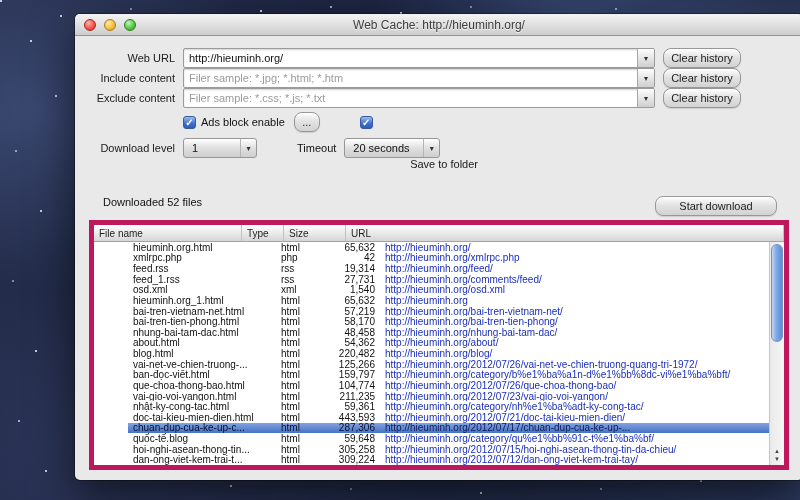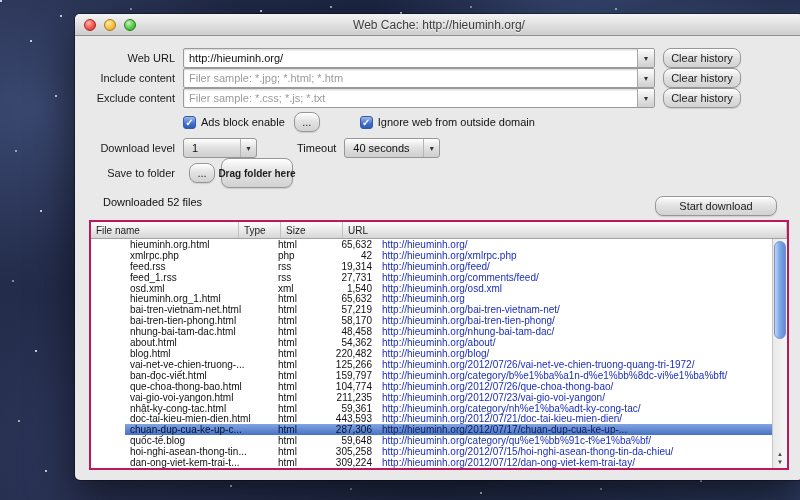--- a/index.html
+++ b/index.html
@@ -70,33 +70,33 @@
 
   .popup { height:20px; border:1px solid #979797; border-radius:3px; overflow:hidden;
     background:linear-gradient(#ffffff,#e0e0e0 50%,#cfcfcf); display:flex; align-items:stretch; font-size:11px;
     box-shadow:inset 0 1px 0 rgba(255,255,255,.8); }
   .popup .ptext { padding:0 8px; display:flex; align-items:center; flex:1; }
   .popup .parrow { width:16px; flex:0 0 16px; border-left:1px solid #b5b5b5; display:flex; align-items:center; justify-content:center; font-size:8px; color:#333; }
   .popup.level { width:74px; flex:0 0 74px; }
   .popup.timeout { width:96px; flex:0 0 96px; }
   .tlabel { margin:0 8px 0 40px; }
 
-  .saverow { height:30px; margin-bottom:0; }
+  .saverow { height:30px; margin-bottom:0;flex-direction:column; }
   .field { flex:1; height:20px; background:#fff; border:1px solid #9a9a9a; border-radius:2px;
     box-shadow:inset 0 1px 2px rgba(0,0,0,.18); display:flex; align-items:stretch; min-width:0; }
   .field input { flex:1; border:none; outline:none; padding:0 5px; font-size:11px; font-family:inherit; background:transparent; color:#111; min-width:0; }
   .browsebtn { width:26px; flex:0 0 26px; padding:0; margin-left:6px; }
   .dragbtn { width:72px; flex:0 0 72px; height:30px; margin-left:6px; font-size:10px; text-align:center; padding:0 4px;font-weight:bold; }
 
   .statusrow { display:flex; align-items:flex-start; justify-content:space-between; margin:8px 12px 4px; flex:0 0 auto; }
   .statustext { font-size:11px; color:#111; padding-left:2px; }
   .startbtn { width:122px; flex:0 0 122px; }
 
   
-  .table { flex:1; min-height:0; border:2px solid #be185d; background:#fff; display:flex; flex-direction:column; }
+  .table { flex:1; min-height:0; border:5px solid #be185d; background:#fff; display:flex; flex-direction:column; }
   .thead { display:flex; height:17px; flex:0 0 17px; background:linear-gradient(#fefefe,#d6d6d6);
     border-bottom:1px solid #a3a3a3; font-size:10px; color:#1c1c1c; }
   .th { padding:0 5px; border-right:1px solid #c2c2c2; display:flex; align-items:center; overflow:hidden; }
   .c-name { width:148px; flex:0 0 148px; }
   .c-type { width:42px; flex:0 0 42px; }
   .c-size { width:62px; flex:0 0 62px; }
   .c-url  { flex:1; min-width:0; }
   .tbody-wrap { flex:1; display:flex; min-height:0; }
   .tbody { flex:1; display:flex; flex-direction:column; min-width:0; font-size:10px;padding-left:34px; }
   .trow { flex:1; display:flex; align-items:center; min-height:0; overflow:hidden; }
@@ -164,32 +164,31 @@
         </div>
         <div class="btn clearbtn">Clear history</div>
       </div>
 
       <div class="frow checkrow">
         <span class="checkbox checked"><span>✓</span></span>
         <span class="cblabel">Ads block enable</span>
         <div class="btn dotsbtn">...</div>
         <span class="gap40"></span>
         <span class="checkbox checked"><span>✓</span></span>
-        <span class="cblabel">Ignore web from outside domain</span>
       </div>
 
       <div class="frow">
         <div class="flabel">Download level</div>
         <div class="popup level">
           <span class="ptext">1</span>
           <span class="parrow">▾</span>
         </div>
         <div class="tlabel">Timeout</div>
         <div class="popup timeout">
-          <span class="ptext">40 seconds</span>
+          <span class="ptext">20 seconds</span>
           <span class="parrow">▾</span>
         </div>
       </div>
 
       <div class="frow saverow">
         <div class="flabel">Save to folder</div>
         <div class="btn browsebtn">...</div>
         <div class="btn dragbtn">Drag folder here</div>
       </div>
 

